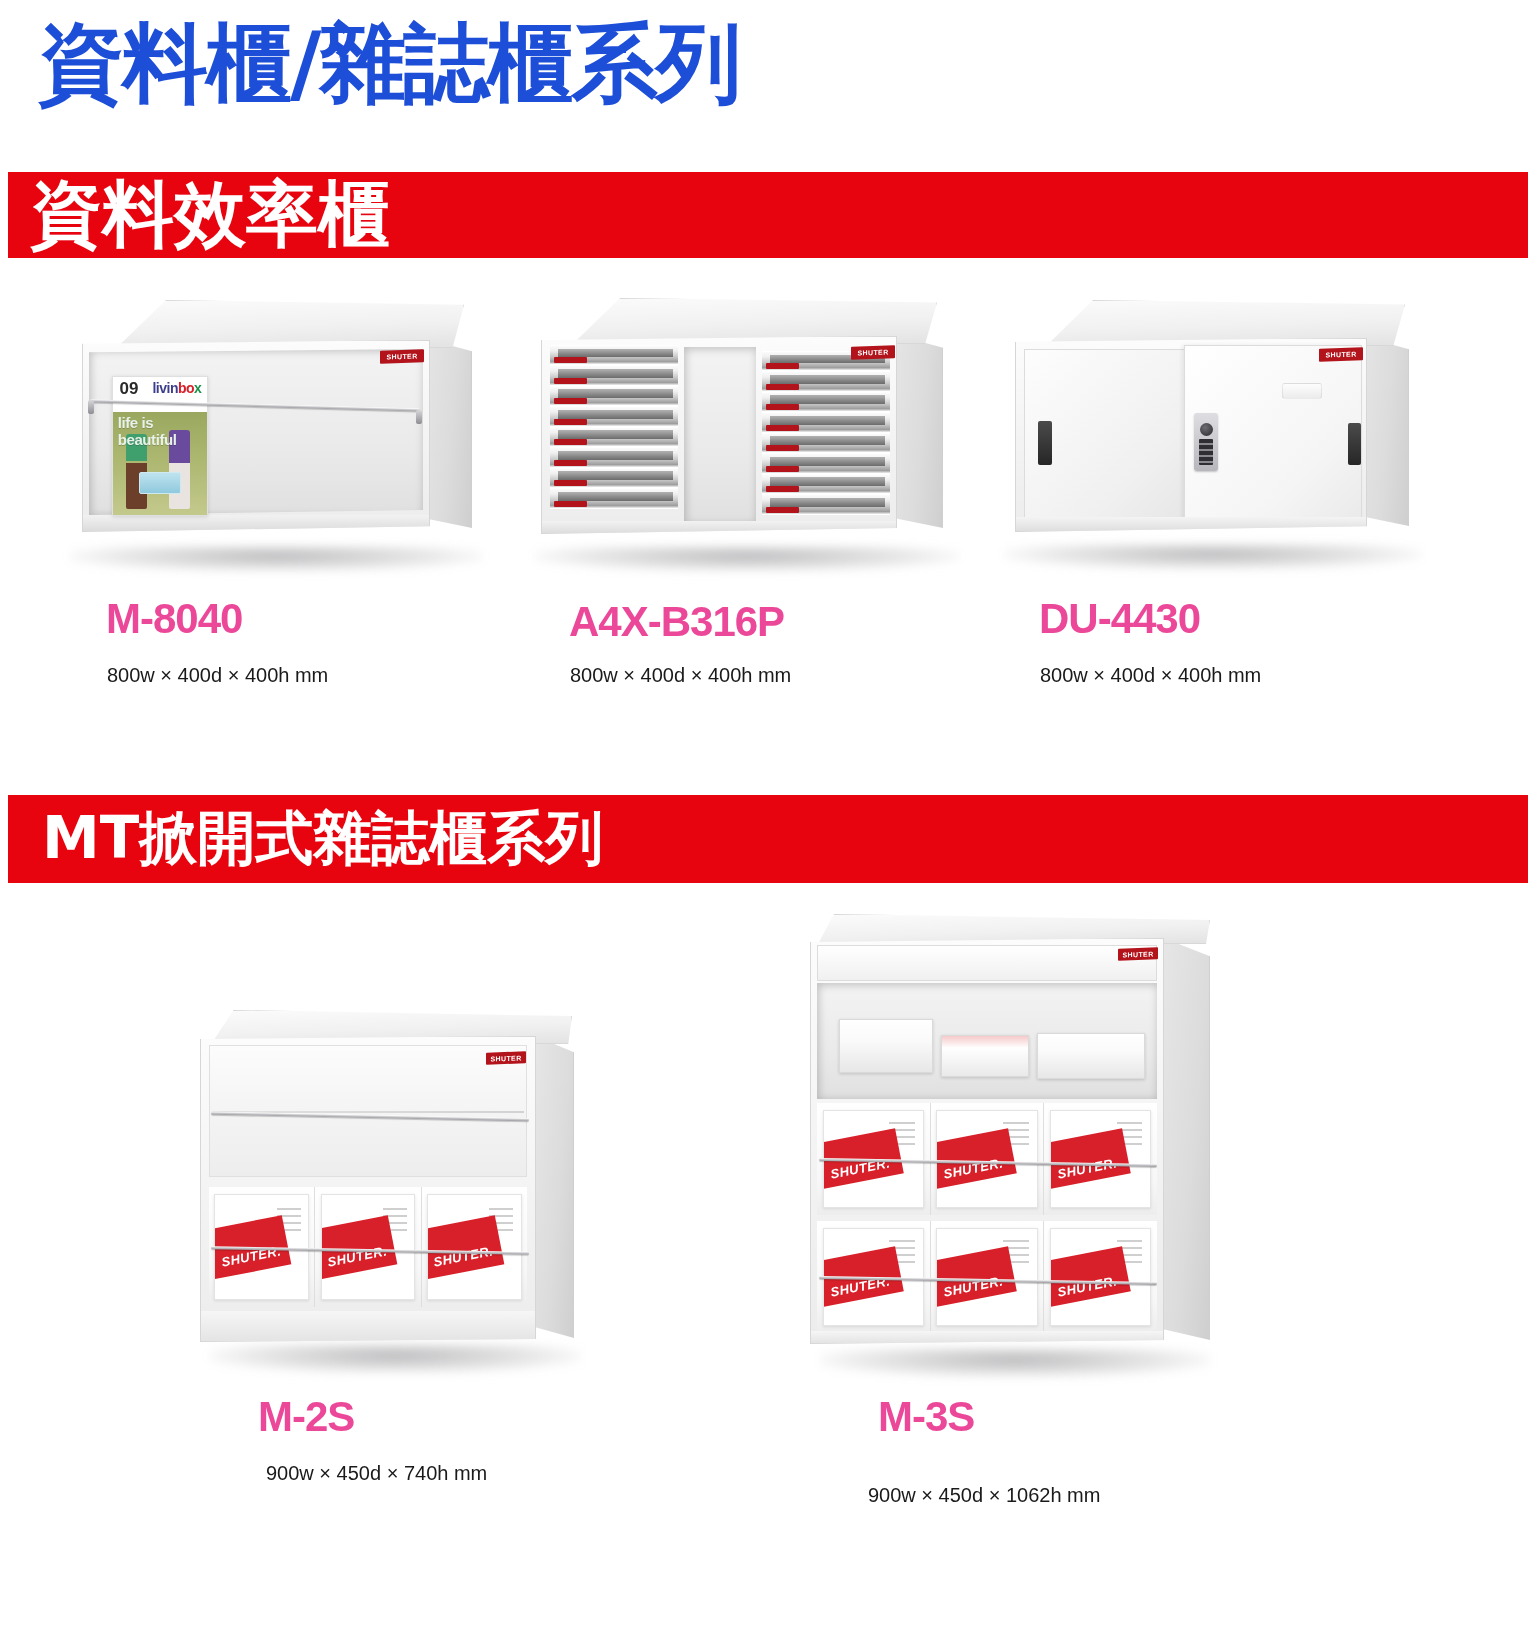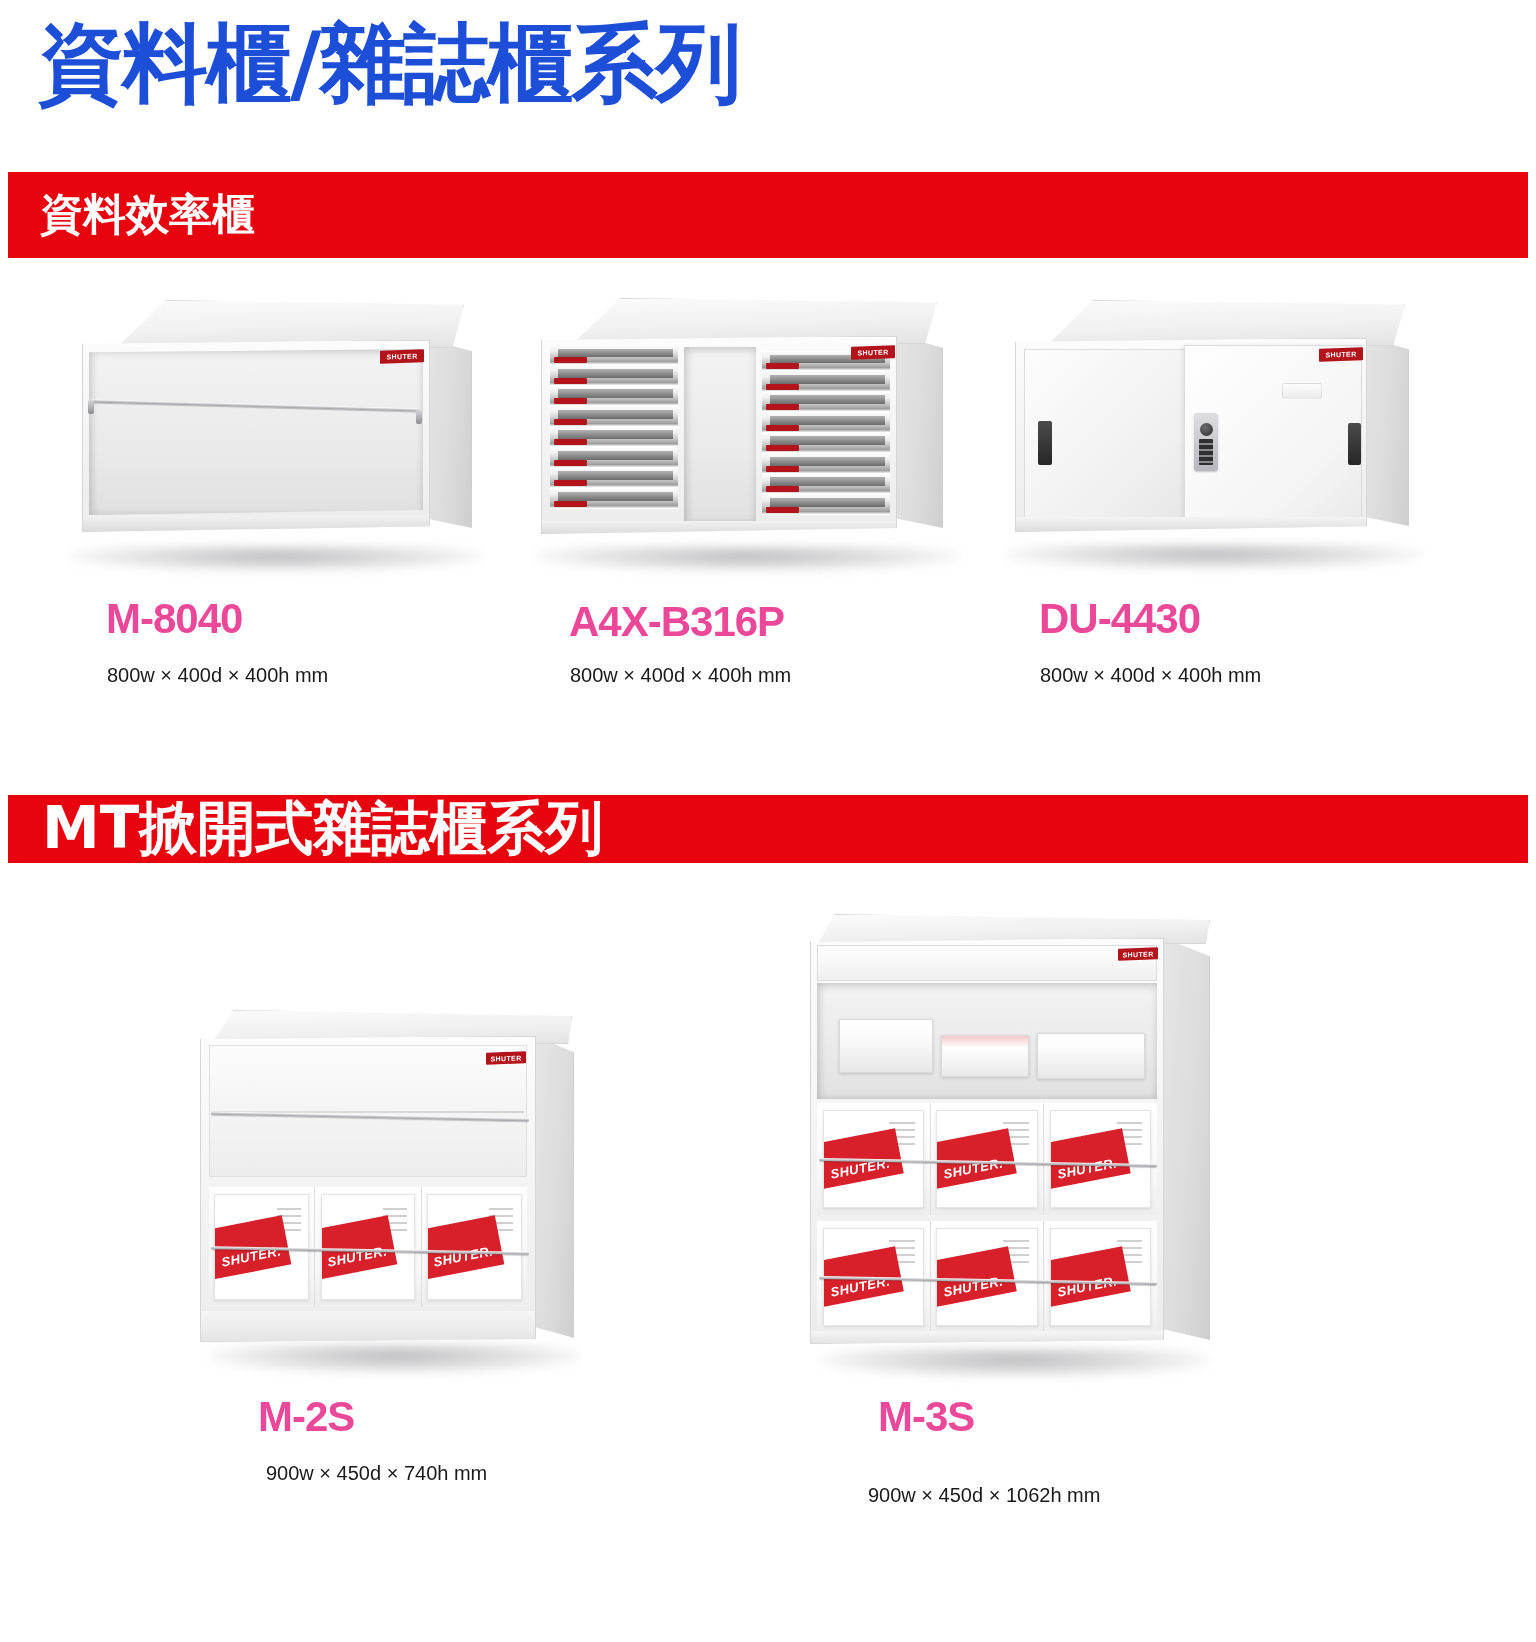--- a/index.html
+++ b/index.html
@@ -37,22 +37,22 @@
     display: flex;
     align-items: center;
   }
   .section-banner .banner-label {
     color: #ffffff;
     font-weight: bold;
     white-space: nowrap;
     font-family: "DejaVu Sans", "Liberation Sans", sans-serif;
   }
   #banner-1 { top: 172px; height: 86px; }
-  #banner-1 .banner-label { font-size: 43px; padding-left: 32px; letter-spacing: 0px; }
-  #banner-2 { top: 795px; height: 68px; }
+  #banner-1 .banner-label { font-size: 72px; padding-left: 22px; letter-spacing: 0px; }
+  #banner-2 { top: 795px; height: 88px; }
   #banner-2 .banner-label { font-size: 58px; padding-left: 34px; letter-spacing: 0px; }
 
   
   .row-a {
     position: absolute;
     left: 0; top: 290px;
     width: 1536px; height: 420px;
     display: flex;
   }
   .row-b {
@@ -335,20 +335,42 @@
                   clip-path: polygon(0% 2%, 100% 0%, 100% 97%, 0% 100%);">
 
         <div class="cab-cavity" style="left:6px; top:8px; width:334px; height:166px;
                     clip-path: polygon(0% 2%, 100% 0%, 100% 97%, 0% 100%);">
         </div>
 
         <div style="position:absolute; left:0; bottom:0; width:100%; height:16px;
                     background:linear-gradient(180deg,#f2f2f2,#dcdcdc); z-index:9;"></div>
       </div>
 
+      <div class="magazine" style="left:48px; top:76px; width:96px; height:140px;">
+        <div class="mz-head">
+          <div class="mz-issue">09</div>
+          <div class="mz-logo">
+            <span class="l1">livin</span><span class="l2">bo</span><span class="l3">x</span>
+          </div>
+        </div>
+        <div class="mz-photo">
+
+          <div class="fig" style="left:14%; width:22%; height:72%;">
+            <div class="torso" style="top:0; height:36%; background:#3fa06e; border-radius:3px 3px 0 0;"></div>
+            <div class="legs" style="height:62%; background:#6b3f2a; border-radius:0 0 2px 2px;"></div>
+          </div>
+          <div class="fig" style="left:60%; width:22%; height:76%;">
+            <div class="torso" style="top:0; height:42%; background:#6a4a9c; border-radius:3px 3px 0 0;"></div>
+            <div class="legs" style="height:58%; background:#eae4e0; border-radius:0 0 2px 2px;"></div>
+          </div>
+          <div style="position:absolute; left:28%; bottom:20%; width:44%; height:22%;
+                      background:linear-gradient(180deg,#bfe3ef,#8fc9dd); border:1px solid #cfe9f2; border-radius:2px;"></div>
+        </div>
+        <div class="mz-tagline">life is beautiful</div>
+      </div>
 
       <div class="wire" style="left:26px; top:104px; width:330px; transform:rotate(1.6deg);"></div>
       <div class="wire-end" style="left:24px; top:100px;"></div>
       <div class="wire-end" style="left:352px; top:110px;"></div>
 
       <div class="shuter-badge" style="left:316px; top:50px; width:44px; height:13px;">SHUTER</div>
     </div>
 
     <div class="caption-model" style="position:absolute; left:46px; top:308px;">M-8040</div>
     <div class="caption-dims" style="position:absolute; left:47px; top:362px;">800w × 400d × 400h mm</div>

